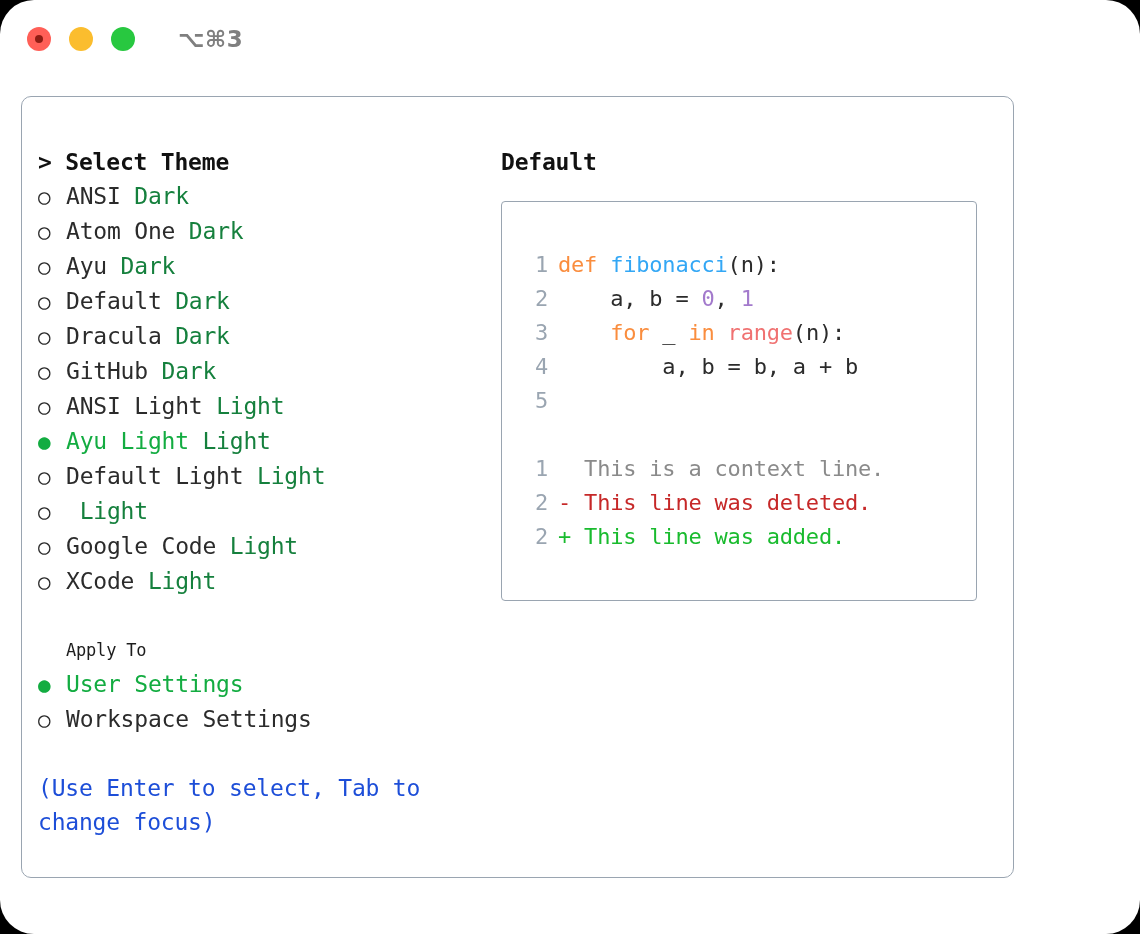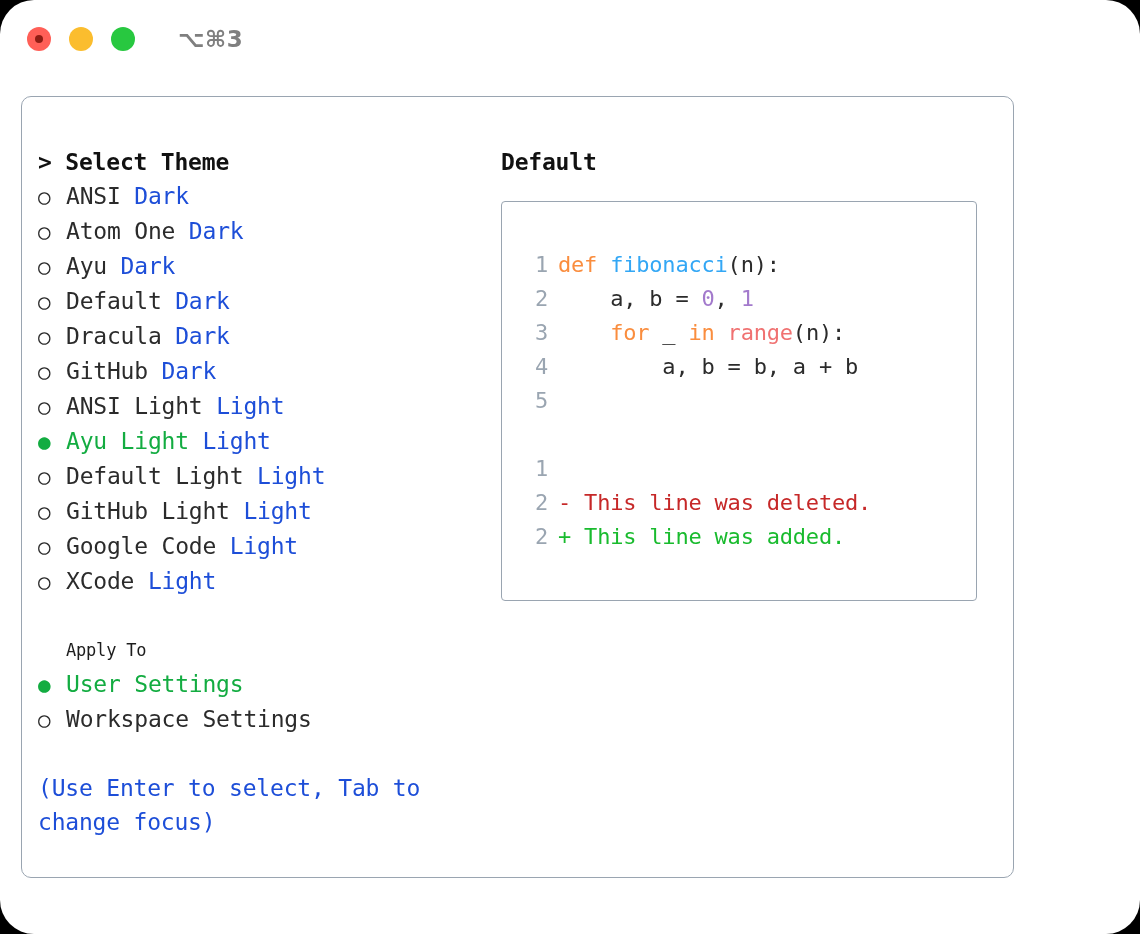--- a/index.html
+++ b/index.html
@@ -133,21 +133,21 @@
   .bullet {
     width: 28px;
     flex: 0 0 28px;
     font-size: 21px;
     color: #2b2b2b;
     line-height: 34px;
   }
   .opt.selected .bullet { color: #13ac41; }
   .opt-label { color: #2b2b2b; }
   .opt.selected .opt-label { color: #13ac41; }
-  .opt-badge { color: #1d4ed8; }
+  .opt-badge { color: #15803d; }
 
   .spacer-sm { height: 34px; }
 
   .hint {
     margin-top: 34px;
     font-size: 23px;
     line-height: 34px;
     color: #1d4ed8;
     width: 400px;
     letter-spacing: -0.2px;
@@ -229,21 +229,21 @@
         <div id="theme-list">
             <div class="opt"><span class="bullet">○</span><span class="opt-label">ANSI</span><span class="opt-badge"> Dark</span></div>
             <div class="opt"><span class="bullet">○</span><span class="opt-label">Atom One</span><span class="opt-badge"> Dark</span></div>
             <div class="opt"><span class="bullet">○</span><span class="opt-label">Ayu</span><span class="opt-badge"> Dark</span></div>
             <div class="opt"><span class="bullet">○</span><span class="opt-label">Default</span><span class="opt-badge"> Dark</span></div>
             <div class="opt"><span class="bullet">○</span><span class="opt-label">Dracula</span><span class="opt-badge"> Dark</span></div>
             <div class="opt"><span class="bullet">○</span><span class="opt-label">GitHub</span><span class="opt-badge"> Dark</span></div>
             <div class="opt"><span class="bullet">○</span><span class="opt-label">ANSI Light</span><span class="opt-badge"> Light</span></div>
             <div class="opt selected"><span class="bullet">●</span><span class="opt-label">Ayu Light</span><span class="opt-badge"> Light</span></div>
             <div class="opt"><span class="bullet">○</span><span class="opt-label">Default Light</span><span class="opt-badge"> Light</span></div>
-            <div class="opt"><span class="bullet">○</span><span class="opt-label">GitHub Light</span><span class="opt-badge"> Light</span></div>
+            <div class="opt"><span class="bullet">○</span><span class="opt-badge"> Light</span></div>
             <div class="opt"><span class="bullet">○</span><span class="opt-label">Google Code</span><span class="opt-badge"> Light</span></div>
             <div class="opt"><span class="bullet">○</span><span class="opt-label">XCode</span><span class="opt-badge"> Light</span></div>
           </div>
 
         <div class="spacer-sm"></div>
 
         <div class="section-head-plain">Apply To</div>
 
         <div id="apply-list">
             <div class="opt selected"><span class="bullet">●</span><span class="opt-label">User Settings</span></div>
@@ -259,21 +259,21 @@
         <div class="code-panel">
           <div id="code-block">
               <div class="code-line"><span class="lineno">1</span><span class="code-text"><span class="tok-kw">def</span><span class="tok-pl"> </span><span class="tok-fn">fibonacci</span><span class="tok-pl">(n):</span></span></div>
               <div class="code-line"><span class="lineno">2</span><span class="code-text"><span class="tok-pl">    a, b = </span><span class="tok-num">0</span><span class="tok-pl">, </span><span class="tok-num">1</span></span></div>
               <div class="code-line"><span class="lineno">3</span><span class="code-text"><span class="tok-pl">    </span><span class="tok-kw">for</span><span class="tok-pl"> _ </span><span class="tok-kw">in</span><span class="tok-pl"> </span><span class="tok-bi">range</span><span class="tok-pl">(n):</span></span></div>
               <div class="code-line"><span class="lineno">4</span><span class="code-text"><span class="tok-pl">        a, b = b, a + b</span></span></div>
               <div class="code-line"><span class="lineno">5</span></div>
             </div>
           <div class="blank-line"></div>
           <div id="diff-block">
-              <div class="code-line"><span class="lineno">1</span></div>
+              <div class="code-line"><span class="lineno">1</span><span class="diff-ctx">  This is a context line.</span></div>
               <div class="code-line"><span class="lineno">2</span><span class="diff-del">- This line was deleted.</span></div>
               <div class="code-line"><span class="lineno">2</span><span class="diff-add">+ This line was added.</span></div>
             </div>
         </div>
       </div>
 
     </div>
   </div>
 </div>
 

